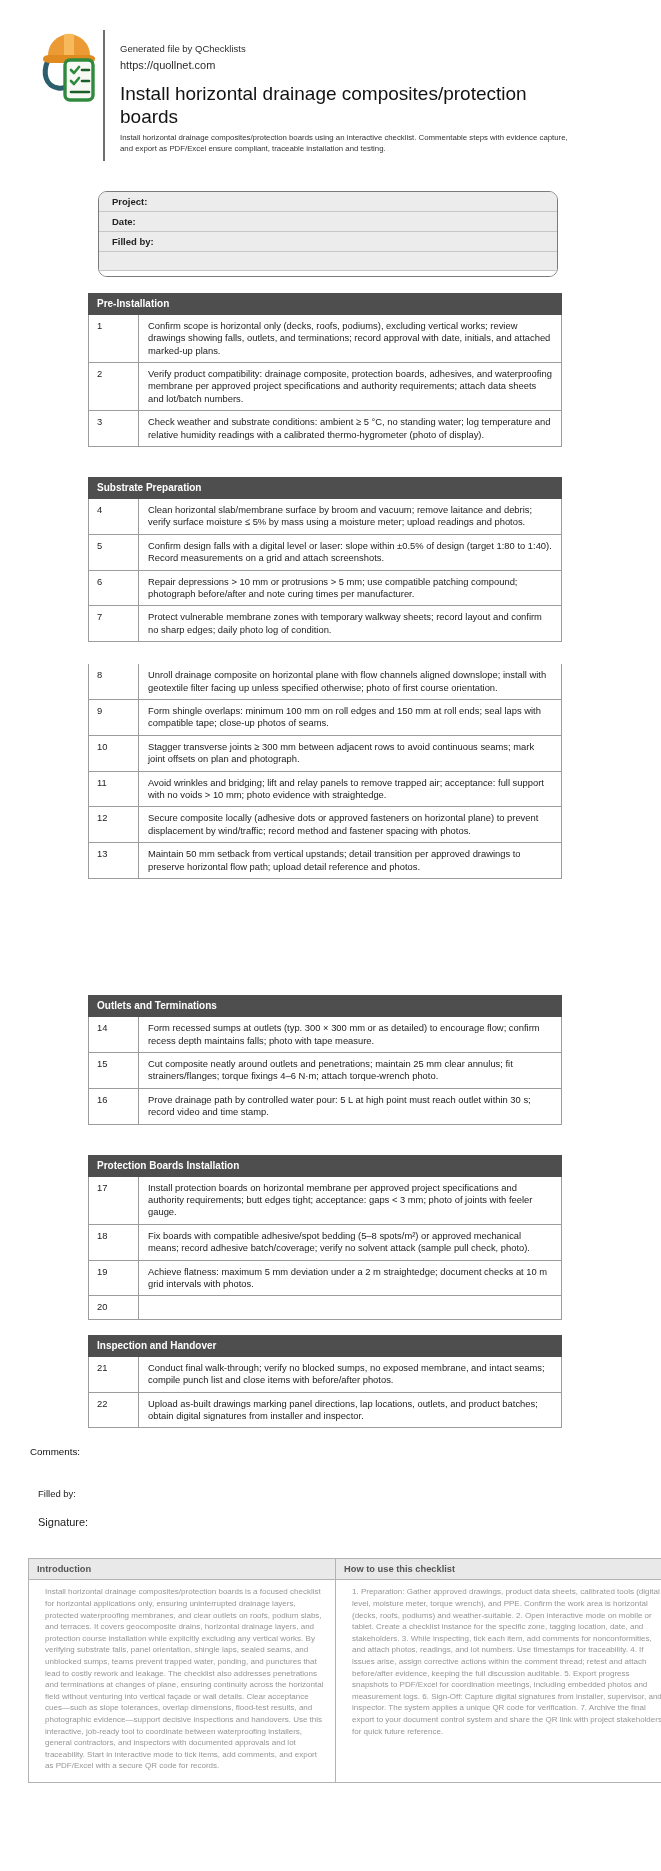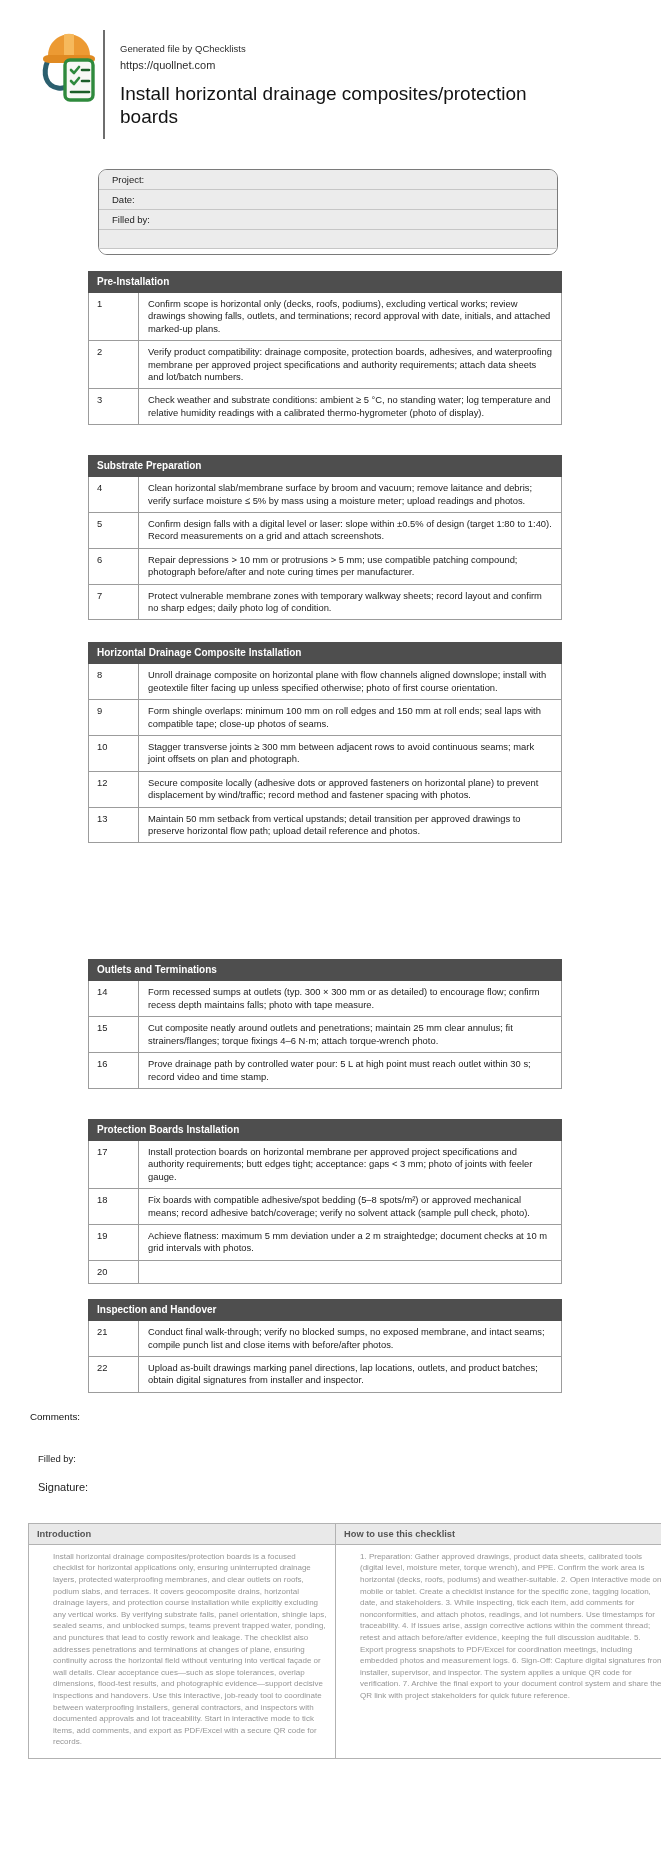--- a/index.html
+++ b/index.html
@@ -9,21 +9,21 @@
   
   .doc-header{display:flex;margin:30px 0 16px 38px;}
   .logo{width:62px;height:78px;flex:none;margin-right:3px;}
   .header-text{border-left:2px solid #6e6e6e;padding:13px 0 6px 15px;width:462px;}
   .gen-line{font-size:9.5px;color:#2d2d2d;line-height:1.22;}
   .gen-url{font-size:11px;color:#2d2d2d;line-height:1.22;text-decoration:none;}
   .doc-title{font-size:19px;font-weight:400;color:#121212;line-height:1.22;margin:9px 0 5px 0;}
   .doc-subtitle{font-size:7.8px;color:#333;line-height:1.4;margin:0;}
 
   
-  .form-box{margin:30px 0 16px 98px;width:458px;border:1.5px solid #7a7a7a;border-radius:9px;overflow:hidden;background:#fff;}
+  .form-box{margin:30px 0 16px 98px;width:458px;border:1.5px solid #7a7a7a;border-radius:9px;overflow:hidden;background:#fff;font-weight:bold;}
   .form-row{background:#ececec;border-bottom:1px solid #c6c6c6;font-size:9.5px;color:#222;padding:4px 0 4px 13px;height:11px;}
   .form-row.empty{height:10px;}
   .form-spacer{height:5px;background:#fff;}
 
   
   #sections{margin-left:88px;width:474px;}
   .section{margin-top:22px;}
   .section[data-idx="0"]{margin-top:14px;}
   .section[data-idx="1"]{margin-top:30px;}
   .section[data-idx="3"]{margin-top:116px;}
@@ -38,21 +38,21 @@
 
   
   .comments-label{margin:18px 0 13px 30px;font-size:9.8px;font-weight:normal;color:#111;}
   .filledby-label{margin:31px 0 0 38px;font-size:9.5px;color:#222;}
   .signature-label{margin:17px 0 0 38px;font-size:11px;color:#222;}
 
   
   .info-table{margin:30px 0 0 28px;width:610px;border-collapse:collapse;table-layout:fixed;}
   .info-table th,.info-table td{border:1px solid #b2b2b2;vertical-align:top;text-align:left;}
   .info-table th{background:#e9e9e9;color:#555;font-size:9.3px;font-weight:bold;padding:5px 8px;}
-  .info-table td{background:#fff;color:#969696;font-size:8px;line-height:1.45;padding:6px 8px 10px 24px;}
+  .info-table td{background:#fff;color:#969696;font-size:8px;line-height:1.45;padding:6px 8px 10px 16px;}
   .col-left{width:290px;}
   .col-right{width:320px;}
 </style>
 </head>
 <body>
 
 <div class="page">
 
   <div class="doc-header">
     <div class="logo">
@@ -75,20 +75,21 @@
           <path d="M33 51 l3 3 l5 -6" fill="none" stroke="#2f8a3d" stroke-width="2.6" stroke-linecap="round" stroke-linejoin="round"></path>
           <line x1="44" y1="51" x2="51" y2="51" stroke="#1c5e28" stroke-width="2.6" stroke-linecap="round"></line>
           <line x1="33" y1="62" x2="51" y2="62" stroke="#1c5e28" stroke-width="2.6" stroke-linecap="round"></line>
         </g>
       </svg>
     </div>
     <div class="header-text">
       <div class="gen-line">Generated file by QChecklists</div>
       <div><a class="gen-url" href="#">https://quollnet.com</a></div>
       <h1 class="doc-title">Install horizontal drainage composites/protection boards</h1>
+      <p class="doc-subtitle">Install horizontal drainage composites/protection boards using an interactive checklist. Commentable steps with evidence capture, and export as PDF/Excel ensure compliant, traceable installation and testing.</p>
     </div>
   </div>
 
   <div class="form-box">
     <div class="form-row"><span>Project:</span></div>
     <div class="form-row"><span>Date:</span></div>
     <div class="form-row"><span>Filled by:</span></div>
     <div class="form-row empty"></div>
     <div class="form-spacer"></div>
   </div>
@@ -133,37 +134,40 @@
   </div>
 
   <div class="row">
     <div class="num">7</div>
     <div class="txt">Protect vulnerable membrane zones with temporary walkway sheets; record layout and confirm no sharp edges; daily photo log of condition.</div>
   </div>
 </div>
   </section>
 
   <section class="section" data-idx="2">
-    <div class="section-header">Horizontal Drainage Composite Installation</div>
     <div class="section-rows">
   <div class="row">
     <div class="num">8</div>
     <div class="txt">Unroll drainage composite on horizontal plane with flow channels aligned downslope; install with geotextile filter facing up unless specified otherwise; photo of first course orientation.</div>
   </div>
 
   <div class="row">
     <div class="num">9</div>
     <div class="txt">Form shingle overlaps: minimum 100 mm on roll edges and 150 mm at roll ends; seal laps with compatible tape; close-up photos of seams.</div>
   </div>
 
   <div class="row">
     <div class="num">10</div>
     <div class="txt">Stagger transverse joints ≥ 300 mm between adjacent rows to avoid continuous seams; mark joint offsets on plan and photograph.</div>
   </div>
 
+  <div class="row">
+    <div class="num">11</div>
+    <div class="txt">Avoid wrinkles and bridging; lift and relay panels to remove trapped air; acceptance: full support with no voids &gt; 10 mm; photo evidence with straightedge.</div>
+  </div>
 
   <div class="row">
     <div class="num">12</div>
     <div class="txt">Secure composite locally (adhesive dots or approved fasteners on horizontal plane) to prevent displacement by wind/traffic; record method and fastener spacing with photos.</div>
   </div>
 
   <div class="row">
     <div class="num">13</div>
     <div class="txt">Maintain 50 mm setback from vertical upstands; detail transition per approved drawings to preserve horizontal flow path; upload detail reference and photos.</div>
   </div>

